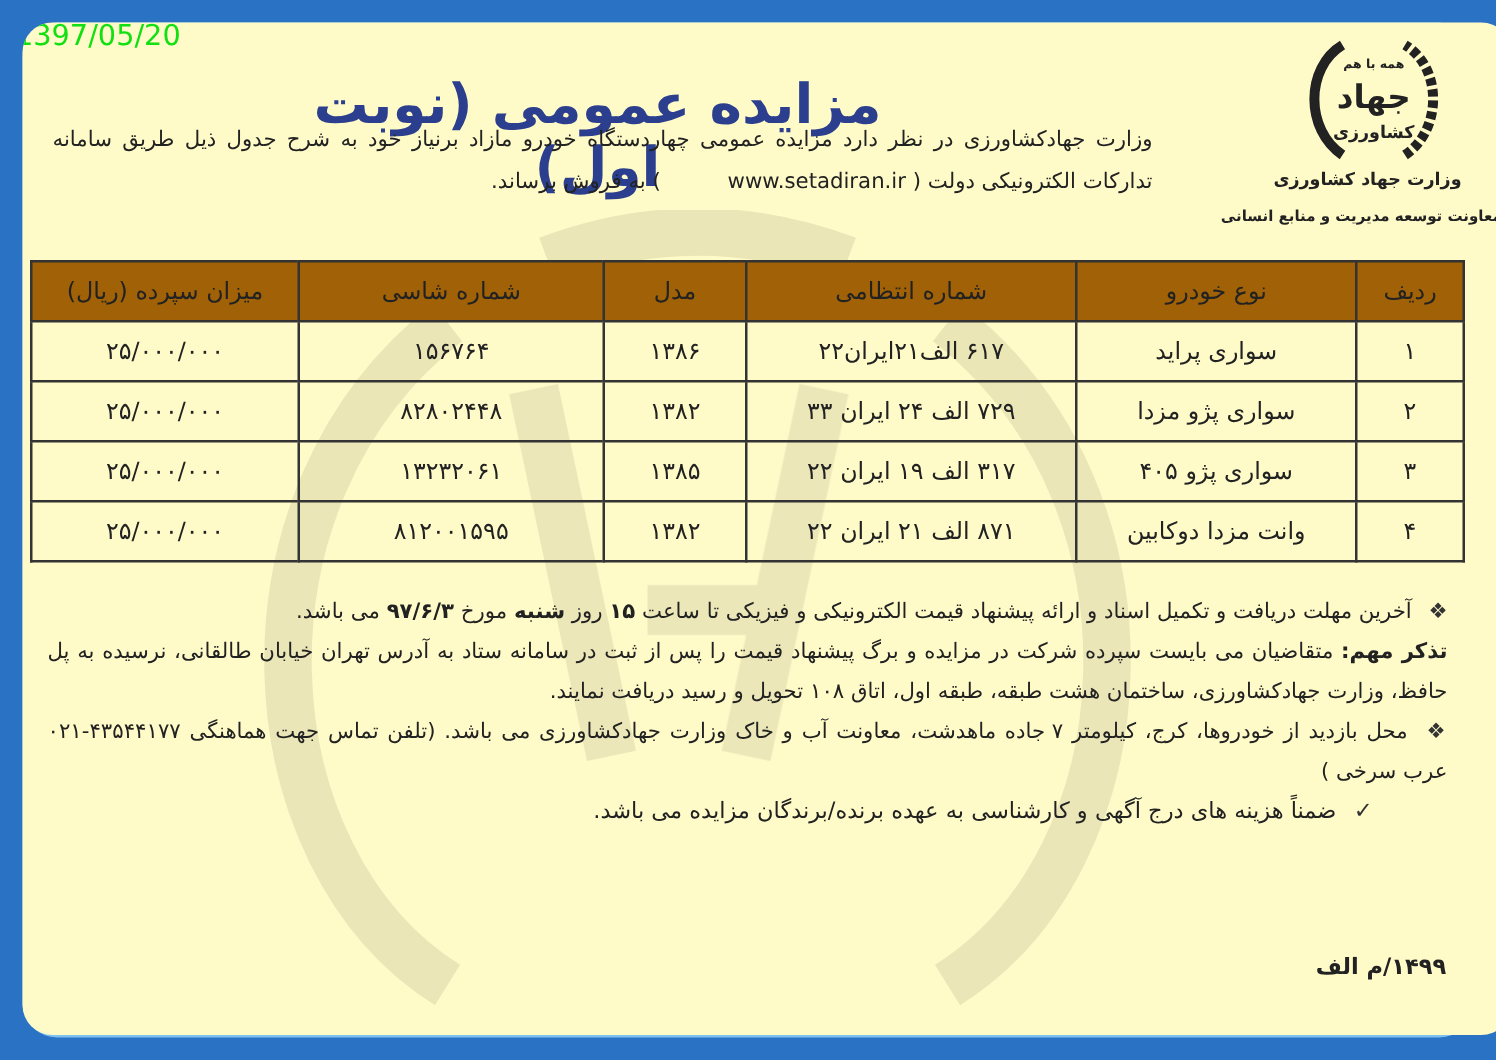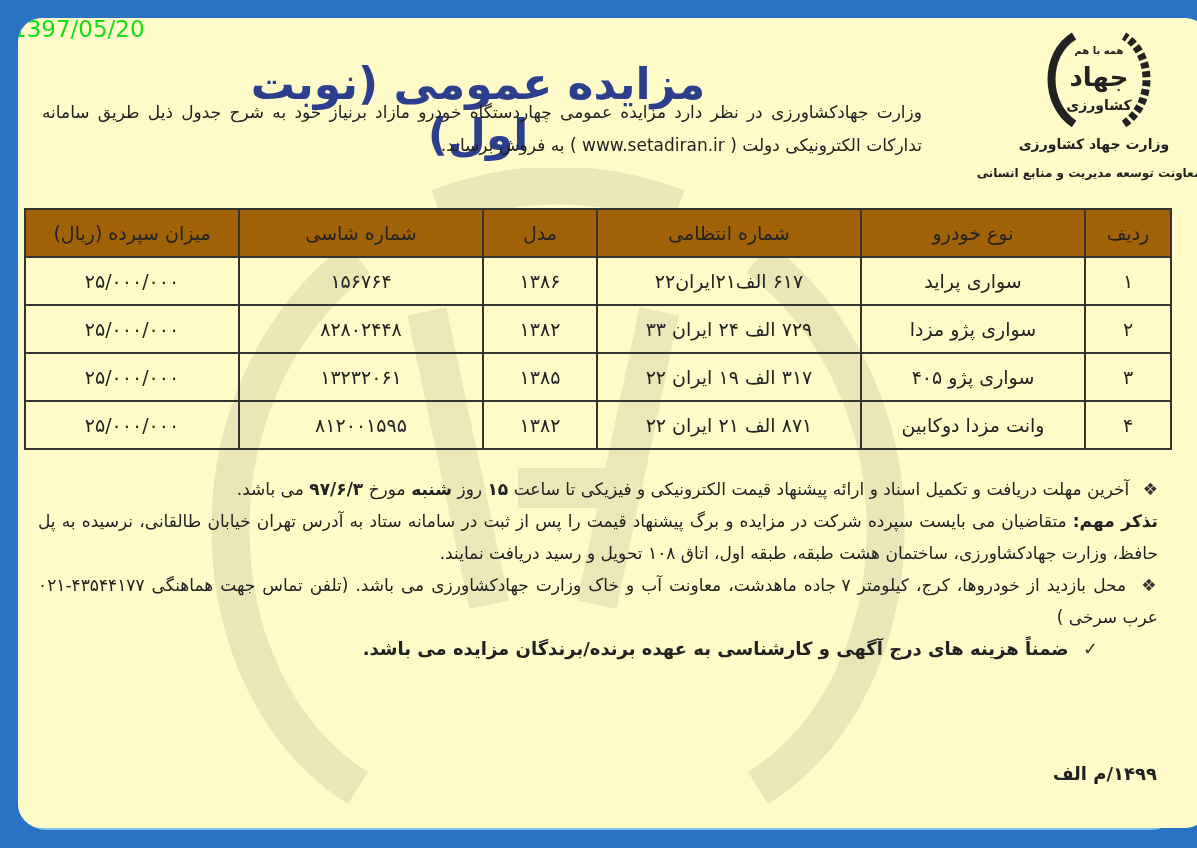--- a/index.html
+++ b/index.html
@@ -51,40 +51,40 @@
   }
   .logo-sub {
     position:absolute; left:-20px; width:240px; top:148px; text-align:center;
     font-size:12px; font-weight:bold; color:#222; white-space:nowrap;
   }
   .intro {
     position:absolute; left:24px; top:78px; width:880px;
     direction:rtl; text-align:justify; text-align-last:right;
     font-size:17px; line-height:33px; color:#222;
   }
-  .intro .ltr { direction:ltr; unicode-bidi:embed; }
+  .intro .ltr { direction:ltr; unicode-bidi:embed;margin-left:48px; }
   table.items {
     position:absolute; left:6px; top:190px; width:1148px;
     border-collapse:collapse; direction:rtl;
     font-size:19px; color:#222;
   }
   table.items th, table.items td {
     border:2px solid #333; text-align:center; height:46px; padding:0 6px;
   }
   table.items th { background:#a16207; font-weight:normal; height:46px; }
   table.items td { background:transparent;border-radius:20px; }
   .notes {
     position:absolute; left:20px; top:455px; width:1120px;
     direction:rtl; text-align:justify; text-align-last:right;
     font-size:17px; line-height:32px; color:#222;
   }
   .notes p { margin:0; }
   .notes b { font-weight:bold; }
   .bullet { color:#333; margin-left:8px; }
-  .note-check { font-weight:bold; font-size:18px; padding-right:60px; }
+  .note-check { font-weight:normal; font-size:18px; padding-right:60px; }
   .ref {
     position:absolute; right:52px; top:745px;
     direction:rtl; font-size:18px; font-weight:bold; color:#222;
   }
   .sign {
     position:absolute; left:20px; top:745px; direction:rtl; text-align:right;
     color:#e0177f; font-weight:bold; font-size:18px; line-height:40px;
   }
 </style>
 </head>

